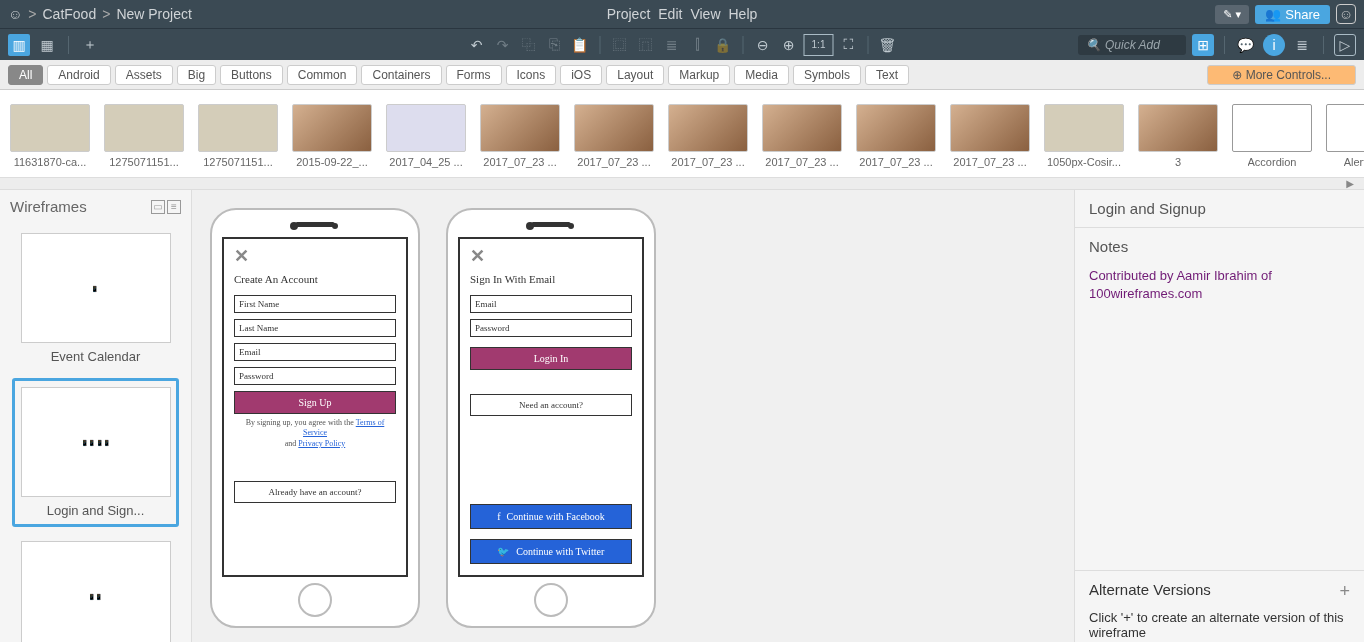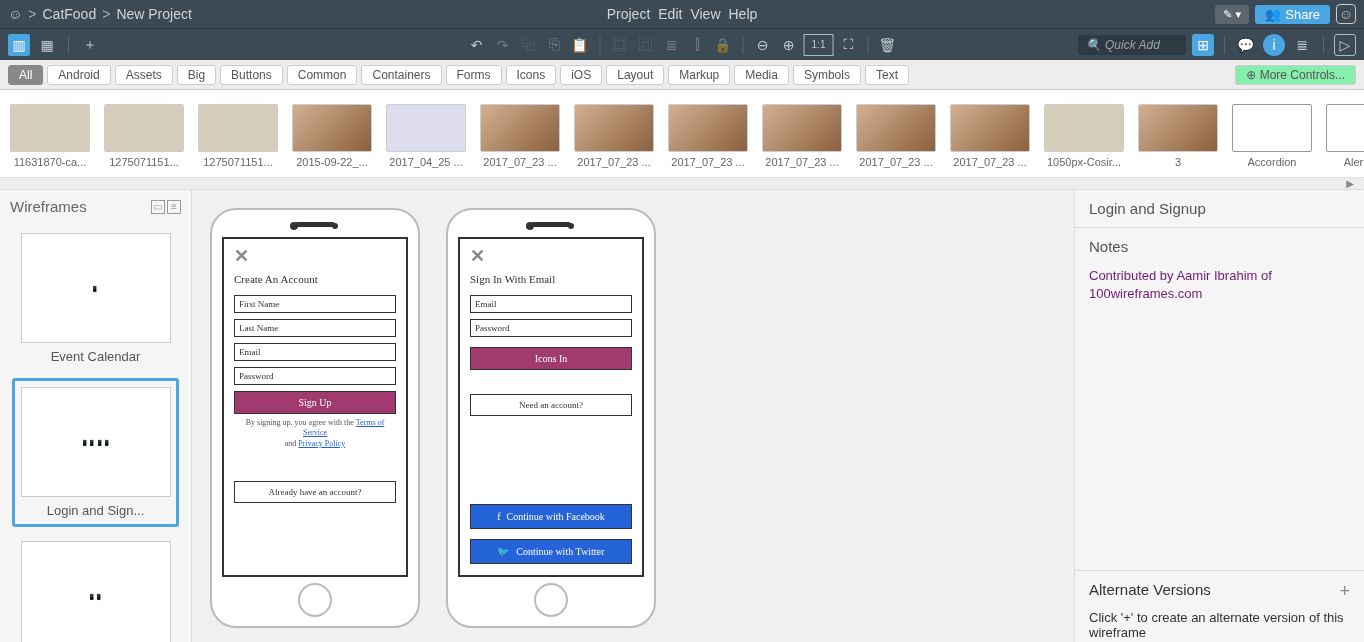--- a/index.html
+++ b/index.html
@@ -25,21 +25,21 @@
 .toolbar .center { position: absolute; left: 50%; transform: translateX(-50%); display: flex; gap: 4px; align-items: center;}
 .toolbar .sep { width: 1px; height: 18px; background: #556670; margin: 0 4px;}
 .toolbar .right { margin-left: auto; display: flex; gap: 6px; align-items: center;}
 .quick-add { background: #2e3a42; border-radius: 3px; padding: 3px 8px; color: #9aa5ab; font-style: italic; font-size: 12px; width: 108px; display:flex; align-items:center; gap:4px;}
 .icon-btn-sq { width: 22px; height: 22px; border-radius: 3px; display: flex; align-items: center; justify-content: center; color:#c0cad0; font-size:14px;}
 
 
 .librarybar { background: #ededed; height: 30px; display: flex; align-items: center; padding: 0 8px; border-bottom: 1px solid #ccc; gap: 4px;}
 .librarybar .tab { background: #fff; border: 1px solid #ccc; border-radius: 3px; padding: 2px 10px; font-size: 12px; color: #555;}
 .librarybar .tab.sel { background: #888; color: #ffffff; border-color: #888;}
-.librarybar .more { margin-left:auto; background:#86efac; border:1px solid #ccc; border-radius:3px; padding:2px 10px; font-size:12px; color:#555;}
+.librarybar .more { margin-left:auto; background:#fdba74; border:1px solid #ccc; border-radius:3px; padding:2px 24px; font-size:12px; color:#555;}
 
 
 .assetstrip { background: #fff; height: 80px; display: flex; align-items: flex-start; padding: 6px 8px 0 8px; border-bottom: 1px solid #ddd; overflow: hidden; margin-top: 8px;}
 .asset { width: 84px; display:flex; flex-direction: column; align-items: center; margin-right: 10px; flex-shrink: 0;}
 .asset .thumb { width: 80px; height: 48px; background: #d4cdb9; border:1px solid #ccc; border-radius: 2px;}
 .asset .label { font-size: 11px; color: #666; margin-top: 4px; max-width: 80px; overflow: hidden; text-overflow: ellipsis; white-space: nowrap;}
 .asset.person .thumb{ background: linear-gradient(135deg,#d4b090,#8a6040);}
 .asset.alert .thumb{ background:#fff;}
 .closebar { height: 12px; background: #ededed; border-bottom: 1px solid #ddd; display:flex; justify-content:flex-end; padding-right:10px;}
 
@@ -289,21 +289,21 @@
 
       <div class="phone">
         <div class="cam"></div>
           <div class="speaker"></div>
           <div class="dot"></div>
         <div class="screen" style="display:flex;flex-direction:column">
           <div class="x-close">✕</div>
           <div class="title">Sign In With Email</div>
           <div class="field">Email</div>
           <div class="field">Password</div>
-          <div class="btn">Icons In</div>
+          <div class="btn">Login In</div>
           <div style="height:12px"></div>
           <div class="btn-wh">Need an account?</div>
           <div style="flex:1"></div>
           <div class="btn-bl">
               <span>f</span>
               <span>Continue with Facebook</span>
             </div>
           <div class="btn-bl">
               <span>🐦</span>
               <span>Continue with Twitter</span>

